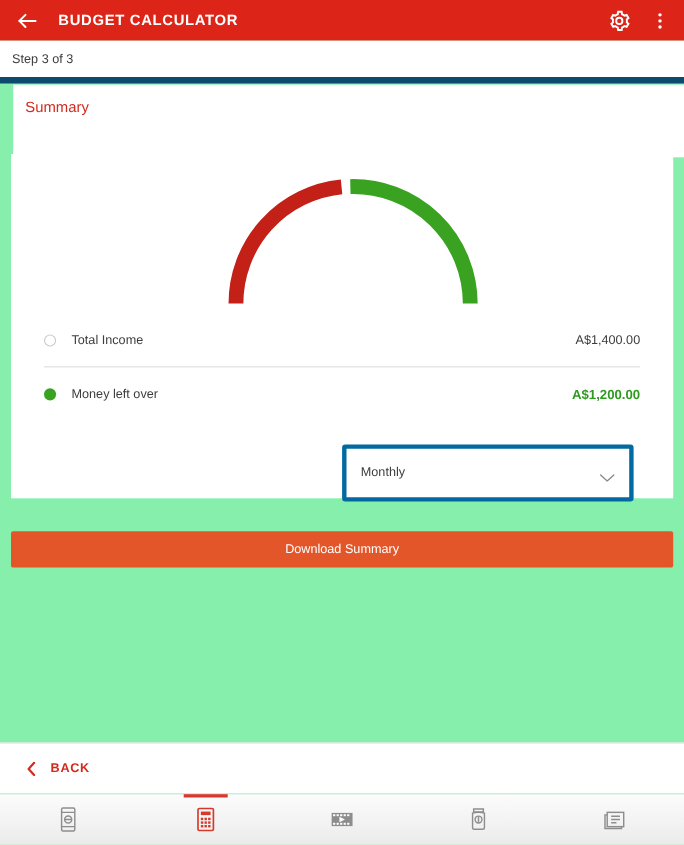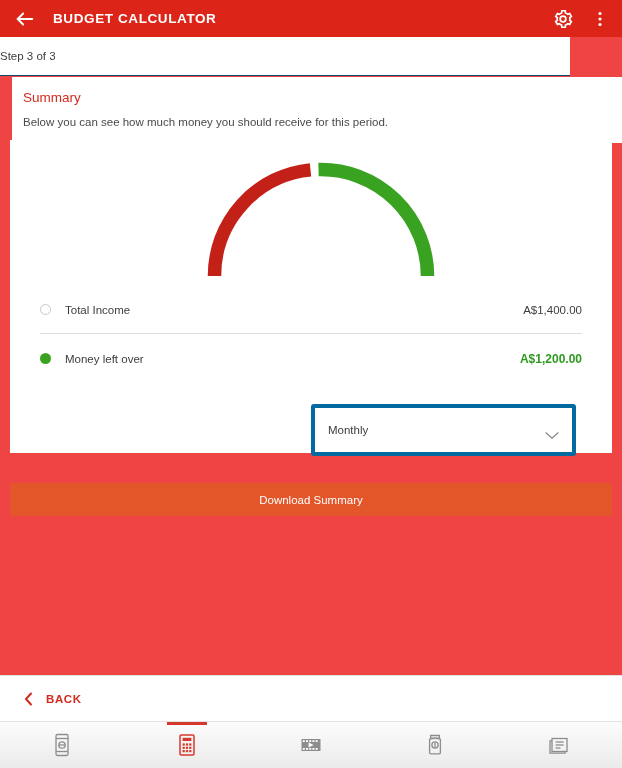--- a/index.html
+++ b/index.html
@@ -2,41 +2,41 @@
 <html><head>
 <meta charset="utf-8">
 <style>
   * { box-sizing: border-box; margin: 0; padding: 0; }
   html, body {
     width: 622px; height: 768px;
     font-family: "Liberation Sans", sans-serif;
     background: #e7e7e7;
     overflow: hidden;
   }
-  .screen { position: relative; width: 622px; height: 768px; background: #ef4444; }
+  .screen { position: relative; width: 622px; height: 768px; background: #86efac; }
 
   
   .appbar {
     position: absolute; top: 0; left: 0; width: 622px; height: 37px;
     background: #dc2518; display: flex; align-items: center; padding: 0 14px;
   }
   .back-arrow { width: 22px; height: 22px; flex: 0 0 auto; cursor: pointer; }
   .appbar-title {
     color: #ffffff; font-size: 13.5px; font-weight: bold;
     letter-spacing: 0.6px; margin-left: 17px; white-space: nowrap;
   }
   .appbar-spacer { flex: 1 1 auto; }
   .appbar-icon { width: 22px; height: 22px; cursor: pointer; flex: 0 0 auto; }
   .appbar-icon.dots { width: 16px; margin-left: 18px; }
 
   
   .step-row {
-    position: absolute; top: 37px; left: 0; width: 570px; height: 39px;
-    background: #ffffff; display: flex; align-items: center; 
-    border-bottom: 1px solid #0c4a6e;
+    position: absolute; top: 37px; left: 0; width: 622px; height: 39px;
+    background: #ffffff; display: flex; align-items: center; padding-left: 11px;
+    border-bottom: 6px solid #0c4a6e;
   }
   .step-text { font-size: 11.5px; color: #3d3d3d; }
 
   
   .summary-block {
     position: absolute; top: 77px; left: 0; width: 622px; height: 66px;
     background: #ffffff; padding: 13px 11px 0 11px; margin-left: 12px;
   }
   .summary-title { color: #d32b1e; font-size: 13.5px; font-weight: normal; }
   .summary-sub { color: #4a4a4a; font-size: 11.5px; margin-top: 11px; }
@@ -139,21 +139,20 @@
       </svg>
     </span>
   </div>
 
   <div class="step-row">
     <span class="step-text">Step 3 of 3</span>
   </div>
 
   <div class="summary-block">
     <div class="summary-title">Summary</div>
-    <div class="summary-sub">Below you can see how much money you should receive for this period.</div>
   </div>
 
   <div class="card">
 
     <div class="gauge-wrap">
       <svg class="gauge-svg" width="240" height="128" viewBox="0 0 240 128">
 
         <path d="M 13.5 121 A 106.5 106.5 0 0 1 109.5 14.9" fill="none" stroke="#c32017" stroke-width="13.5" stroke-linecap="butt"></path>
 
         <path d="M 117.5 14.6 A 106.5 106.5 0 0 1 226.5 121" fill="none" stroke="#3aa221" stroke-width="13.5" stroke-linecap="butt"></path>

